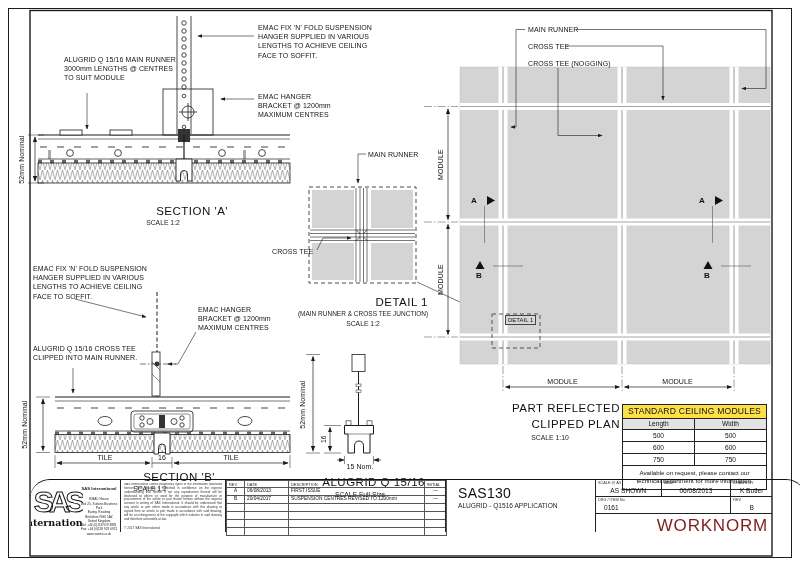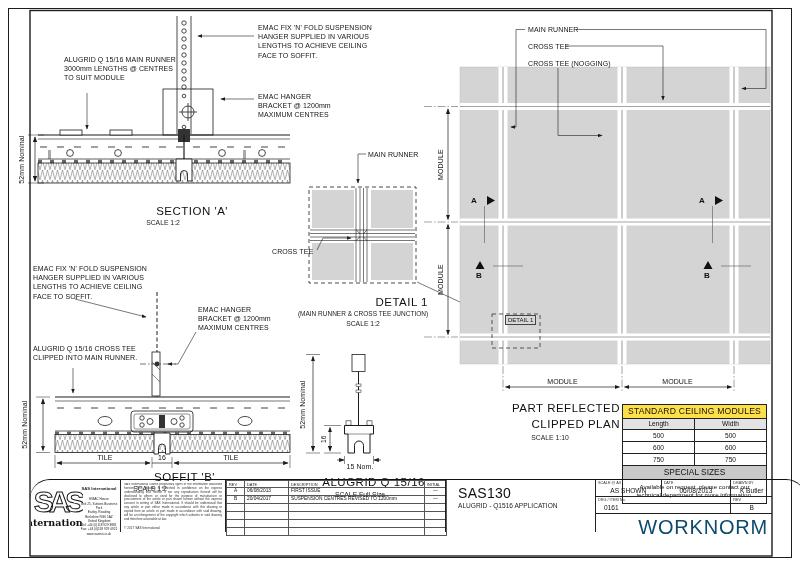--- a/index.html
+++ b/index.html
@@ -46,21 +46,21 @@
                padding:0 2px;border:.5px solid #555;height:6px;}
   table.rev td{font:4.8px/1 "Liberation Sans",sans-serif;color:#111;padding:0 2px;
                border:.5px solid #555;height:7px;white-space:nowrap;overflow:hidden;}
   .projnum{position:absolute;left:12px;top:5px;font-size:14px;letter-spacing:.3px;}
   .projttl{position:absolute;left:12px;top:22px;font-size:6.6px;color:#222;}
   .rb-r{display:flex;box-sizing:border-box;border-bottom:.8px solid #222;}
   .rb-c{position:relative;box-sizing:border-box;height:100%;}
   .rb-c+.rb-c{border-left:.8px solid #222;}
   .rb-h{position:absolute;left:2px;top:1px;font-size:3.8px;color:#333;white-space:nowrap;}
   .rb-v{position:absolute;left:0;right:0;top:7px;text-align:center;font-size:6.6px;color:#111;}
-  .worknorm{position:absolute;right:4px;top:2px;font-size:20px;letter-spacing:.8px;color:#0c4a6e;}
+  .worknorm{position:absolute;right:4px;top:2px;font-size:17px;letter-spacing:.8px;color:#7f1d1d;}
 </style>
 </head>
 <body>
 
 <div id="sheet">
 
   <svg class="abs" style="left:0;top:0" width="800" height="566" viewBox="0 0 800 566">
     <defs>
       <marker id="ar" markerWidth="8" markerHeight="6" refX="7" refY="3" orient="auto-start-reverse">
         <path d="M0,0 L8,3 L0,6 Z" fill="#1c1c1c"></path>
@@ -300,21 +300,21 @@
 FACE TO SOFFIT.</div>
   <div class="lbl" style="left:198px;top:305px">EMAC HANGER
 BRACKET @ 1200mm
 MAXIMUM CENTRES</div>
   <div class="lbl" style="left:33px;top:344px">ALUGRID Q 15/16 CROSS TEE
 CLIPPED INTO MAIN RUNNER.</div>
   <div class="lbl rot" style="left:-11px;top:420px;width:72px;text-align:center">52mm Nominal</div>
   <div class="lbl" style="left:80px;top:453px;width:50px;text-align:center">TILE</div>
   <div class="lbl" style="left:151px;top:453px;width:22px;text-align:center">16</div>
   <div class="lbl" style="left:206px;top:453px;width:50px;text-align:center">TILE</div>
-  <div class="ttl" style="left:85px;top:471px;width:130px">SOFFIT 'B'</div>
+  <div class="ttl" style="left:85px;top:471px;width:130px">SECTION 'B'</div>
   <div class="scl" style="left:85px;top:485px;width:130px">SCALE 1:2</div>
 
   <div class="lbl rot" style="left:267px;top:400px;width:72px;text-align:center">52mm Nominal</div>
   <div class="lbl rot" style="left:288px;top:435px;width:72px;text-align:center;font-size:6.5px">16</div>
   <div class="lbl" style="left:338px;top:462px;width:44px;text-align:center">15 Nom.</div>
   <div class="ttl" style="left:295px;top:476px;width:130px">ALUGRID Q 15/16</div>
   <div class="scl" style="left:295px;top:491px;width:130px">SCALE Full Size</div>
 
   <div class="lbl" style="left:528px;top:25px;white-space:nowrap">MAIN RUNNER</div>
   <div class="lbl" style="left:528px;top:42px;white-space:nowrap">CROSS TEE</div>
@@ -343,21 +343,20 @@
       <div class="c">500</div>
     </div>
     <div class="rw">
       <div class="c">600</div>
       <div class="c">600</div>
     </div>
     <div class="rw">
       <div class="c">750</div>
       <div class="c">750</div>
     </div>
-    <div class="sp">SPECIAL SIZES</div>
     <div class="note" style="white-space:pre-line">Available on request, please contact our
 technical department for more information.</div>
   </div>
 
   <div class="tblock">
 
     <div class="tbc" style="width:90px">
       <svg width="52" height="50" style="position:absolute;left:1px;top:1px">
         <text x="26" y="31" text-anchor="middle" font-family="Liberation Sans, sans-serif" font-size="30" font-weight="bold" letter-spacing="-5" fill="#fff" stroke="#111" stroke-width="1">SAS</text>
         <text x="26" y="45" text-anchor="middle" font-family="DejaVu Serif, serif" font-size="9.5" font-weight="bold" fill="#111">International</text>

